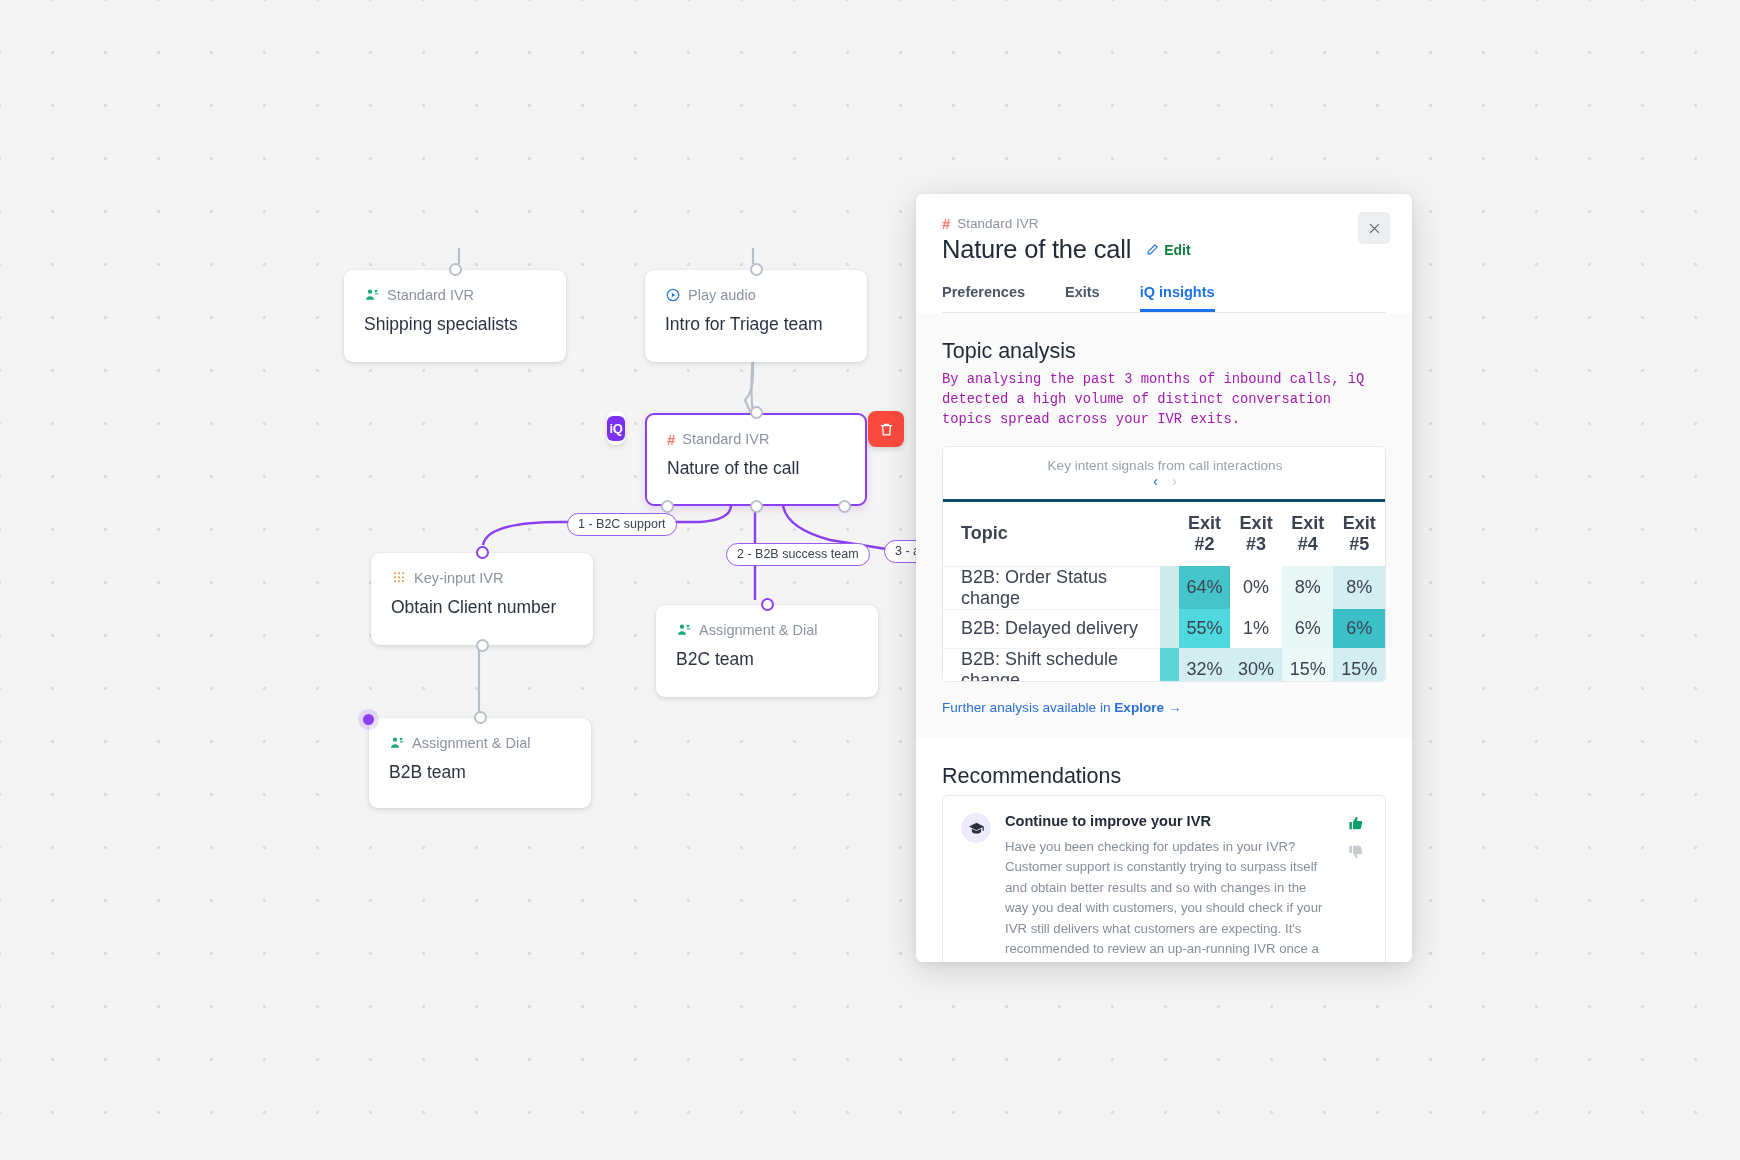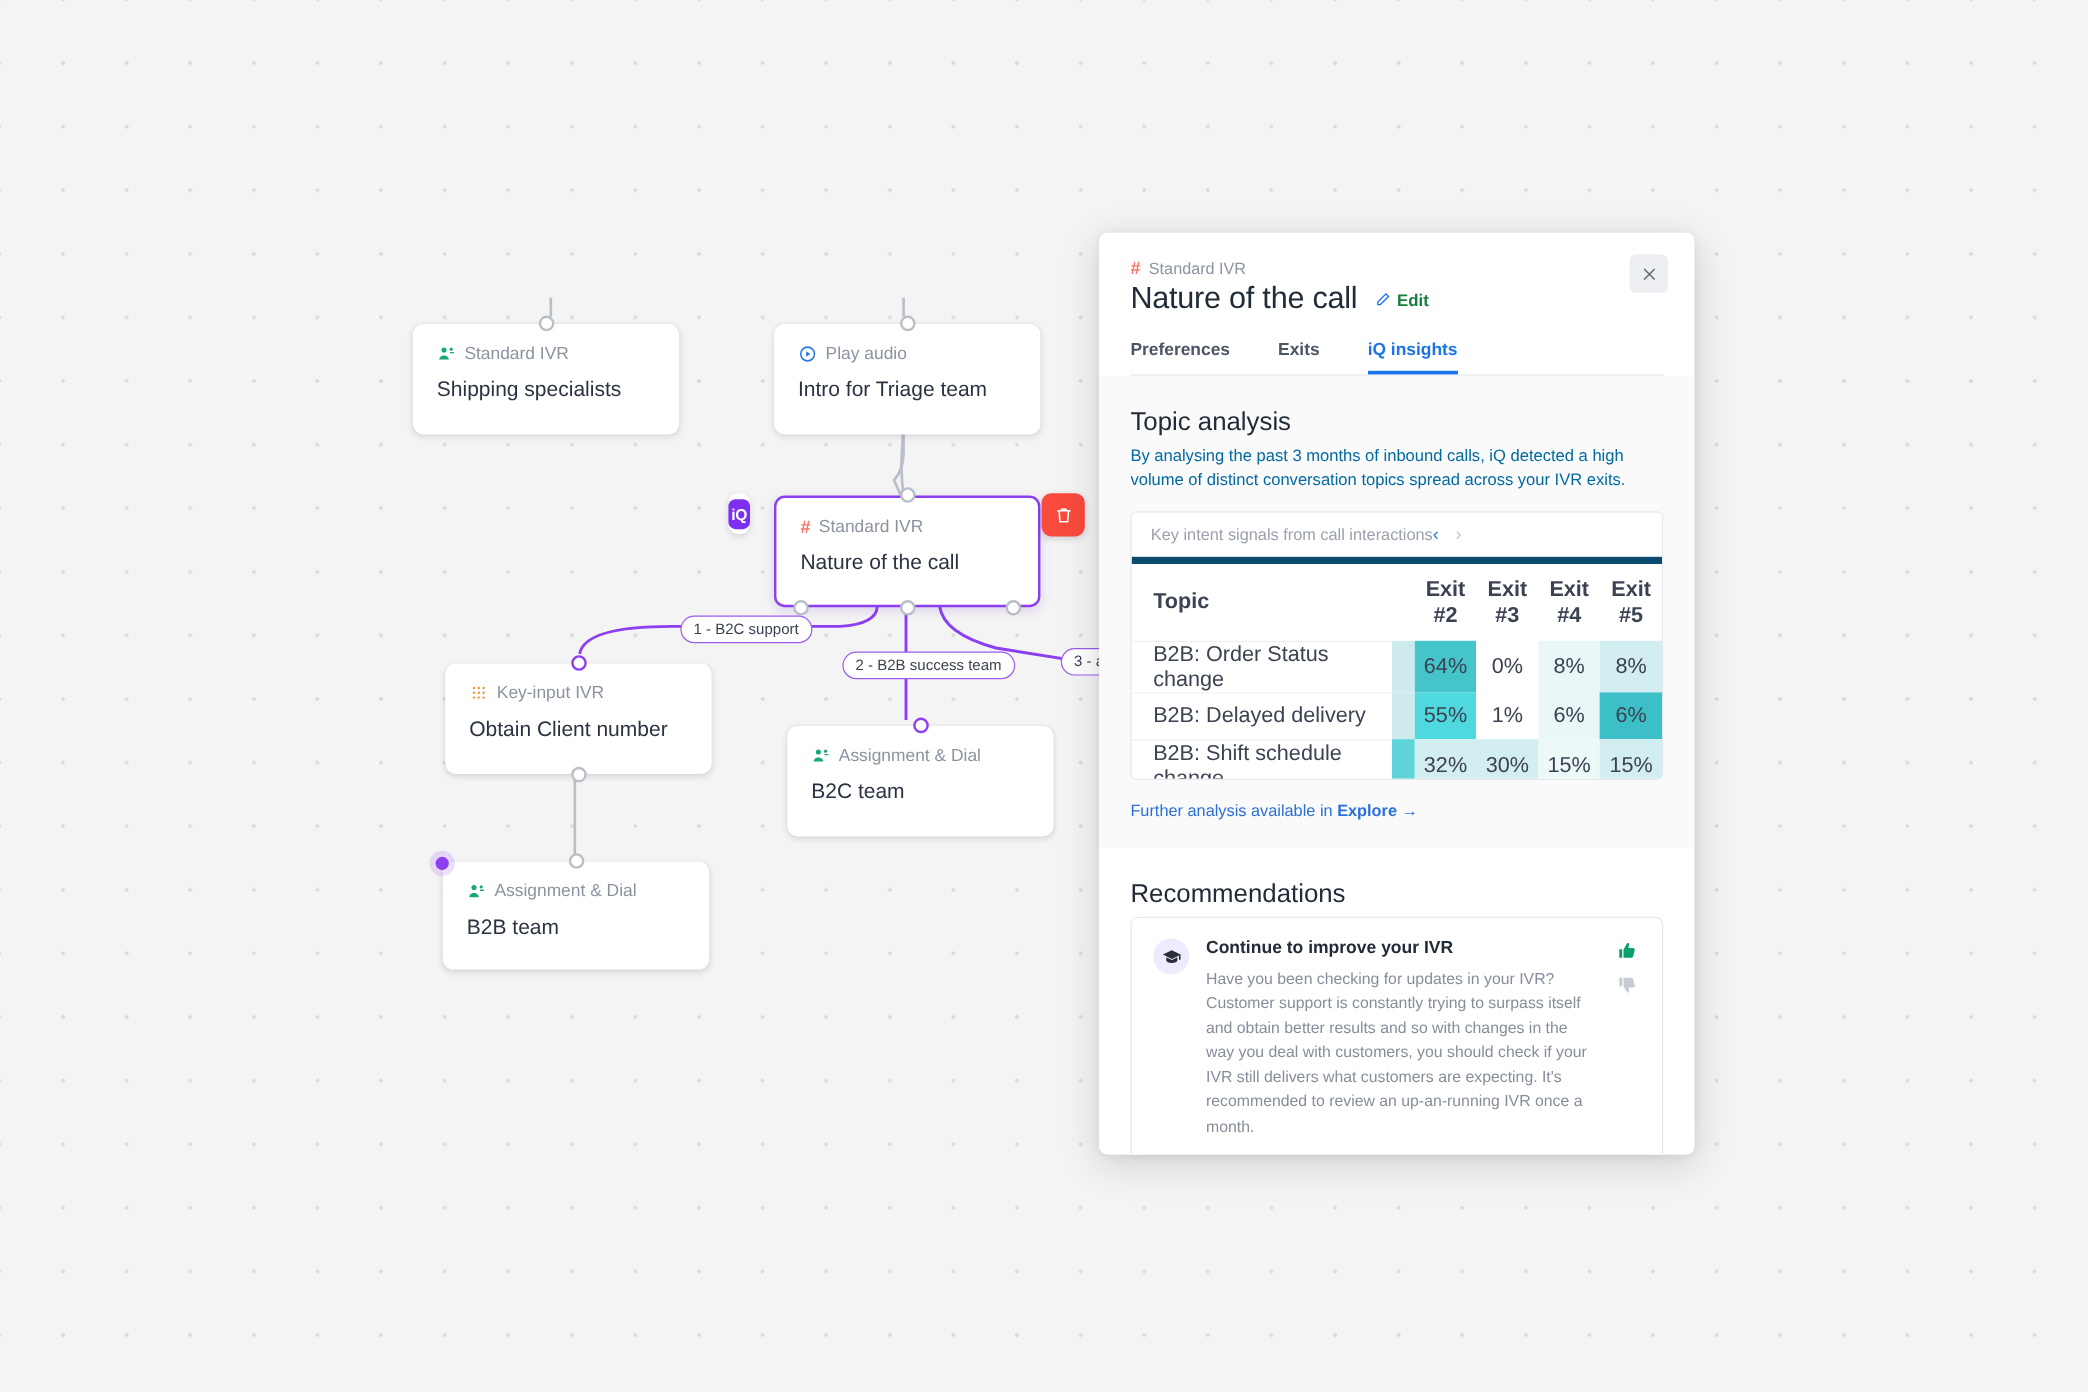--- a/index.html
+++ b/index.html
@@ -126,34 +126,35 @@
     font-size: 14.5px; color: #4b5563; padding: 0 0 9px;
     cursor: pointer; background: none; border: none;
     border-bottom: 3px solid transparent; font-weight: bold;
   }
   .tab.active { color: #1a73e8; border-bottom-color: #1a73e8; }
 
   .panel-body { flex: 1 1 auto; overflow: hidden; background: #fafafa; }
   .section { background: #fafafa; padding: 26px 26px 22px; }
   .section.white { background: #ffffff; }
   .section-title { font-size: 21.5px; color: #222b38; font-weight: normal; margin-bottom: 6px; }
-  .section-desc { font-size: 13.8px; color: #0369a1; line-height: 1.45; }
+  .section-desc { font-size: 13.8px; color: #a21caf; line-height: 1.45; font-family: Liberation Mono, monospace; }
 
   
   .table-card {
     margin-top: 16px;
     background: #fff;
     border: 1px solid #e6e8eb;
     border-radius: 5px;
     overflow: hidden;
   }
   .table-toolbar {
-    display: flex; align-items: center; justify-content: flex-start;
+    display: flex; align-items: center; justify-content: center;
     padding: 11px 14px 11px 16px;
-    border-bottom: 6px solid #0c4a6e;
+    border-bottom: 3px solid #0c4a6e;
+    flex-direction: column;
   }
   .toolbar-label { font-size: 13.6px; color: #9aa1ad; }
   .toolbar-arrows { display: flex; gap: 14px; align-items: center; }
   .arrow-btn {
     background: none; border: none; cursor: pointer; padding: 0;
     font-size: 15px; line-height: 1;
   }
   .arrow-btn.active { color: #1a73e8; }
   .arrow-btn.disabled { color: #c3c8d0; }
 
@@ -323,21 +324,21 @@
             <path d="M16.5 9.5h5v1.6h-5z"></path>
             <circle cx="18" cy="6" r="2"></circle>
           </svg>
       </span>
       <span>Assignment &amp; Dial</span>
     </div>
     <div class="node-title">B2B team</div>
   </div>
 
   <div class="edge-label" style="left:567px;top:513px;">1 - B2C support</div>
-  <div class="edge-label" style="left:702px;top:543px;">2 - B2B success team</div>
+  <div class="edge-label" style="left:726px;top:543px;">2 - B2B success team</div>
   <div class="edge-label" style="left:884px;top:540px;">3 - all o</div>
 
 </div>
 
 <div id="panel">
 
   <div class="panel-head">
     <div class="panel-kicker">
       <span class="hash-icon">#</span>
       <span>Standard IVR</span>

